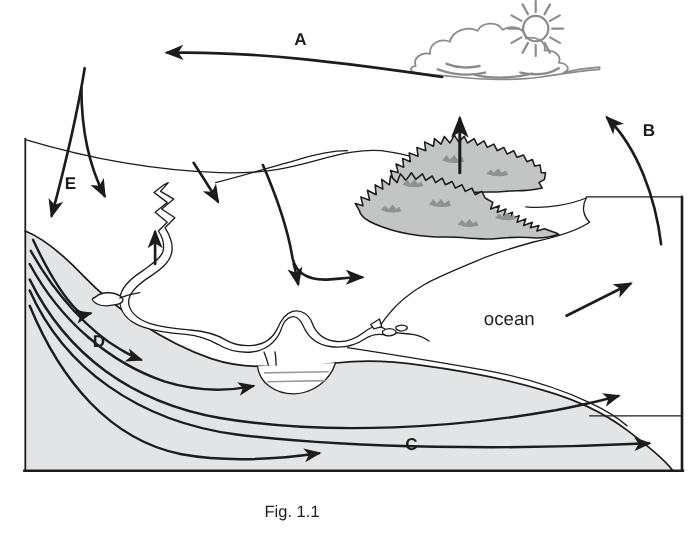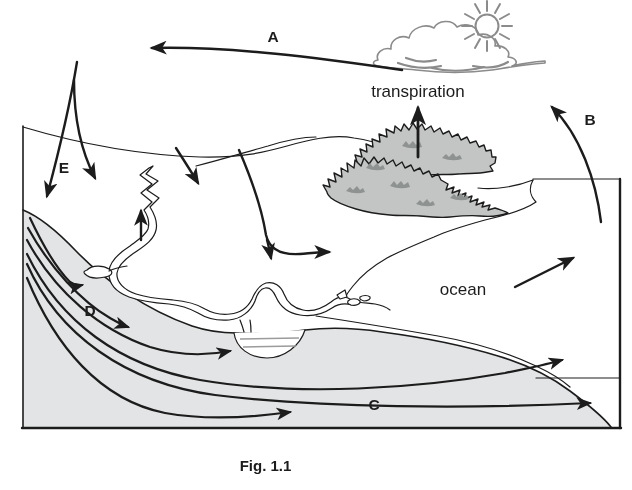--- a/index.html
+++ b/index.html
@@ -3,21 +3,21 @@
 <meta charset="utf-8">
 <style>
   html,body{margin:0;padding:0;background:#fff;}
   .page{position:relative;width:632px;height:490px;background:#fff;overflow:hidden;
         font-family:"Liberation Sans","DejaVu Sans",sans-serif;}
   .art{position:absolute;left:0;top:0;}
   .lbl{position:absolute;transform:translate(-50%,-50%);color:var(--c-line,#1c1c1c);
        font-size:17px;white-space:nowrap;}
   .lbl.key{font-weight:bold;font-size:15.5px;}
   .caption{position:absolute;left:0;top:457px;width:531px;text-align:center;
-           font-weight:bold;font-size:15px;color:var(--c-line,#1c1c1c);}
+           font-weight:normal;font-size:15px;color:var(--c-line,#1c1c1c);}
   
   .ln{fill:none;stroke:var(--c-line,#1c1c1c);stroke-linecap:round;stroke-linejoin:round;}
   .thin{stroke-width:1.2;} .mid{stroke-width:1.6;} .frame{stroke-width:2.4;}
   .arrow{stroke-width:2.4;} .garrow{stroke-width:2.2;}
   .whitefill{fill:#fff;}
   .groundfill{fill:var(--c-ground,#e3e4e5);stroke:none;}
   .forest{fill:var(--c-forest,#c2c5c4);stroke:var(--c-line,#1c1c1c);stroke-width:1.4;stroke-linejoin:round;}
   .fmark{fill:var(--c-forest_detail,#8e9290);stroke:none;}
   .grayln{fill:none;stroke:var(--c-cloud,#8b8b8b);stroke-linecap:round;stroke-linejoin:round;}
   .wline{fill:none;stroke:var(--c-water_lines,#9b9b9b);stroke-width:1.5;}
@@ -179,17 +179,16 @@
       <path class="ln arrow" marker-end="url(#ah)" d="M515,287 C535,277 555,267 573,258"></path>
       <path class="ln" stroke-width="2.8" marker-end="url(#ah)" d="M418,157 L418,108"></path>
     </g>
   </svg>
 
   <span class="lbl key" style="left:273px;top:37px">A</span>
   <span class="lbl key" style="left:590px;top:120px">B</span>
   <span class="lbl key" style="left:374px;top:405px">C</span>
   <span class="lbl key" style="left:90px;top:311px">D</span>
   <span class="lbl key" style="left:64px;top:168px">E</span>
-  <span class="lbl" style="left:418px;top:92px">transpiration</span>
   <span class="lbl" style="left:463px;top:290px">ocean</span>
 
   <div class="caption">Fig. 1.1</div>
 </div>
 
 </body></html>

